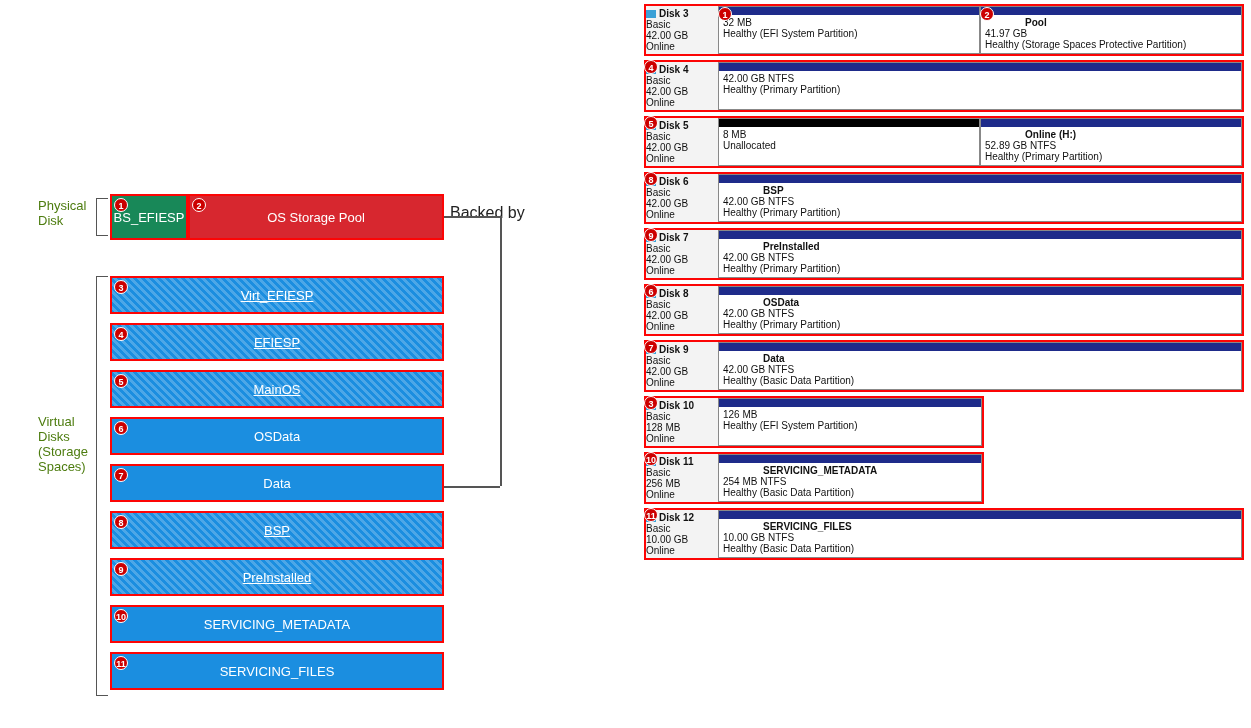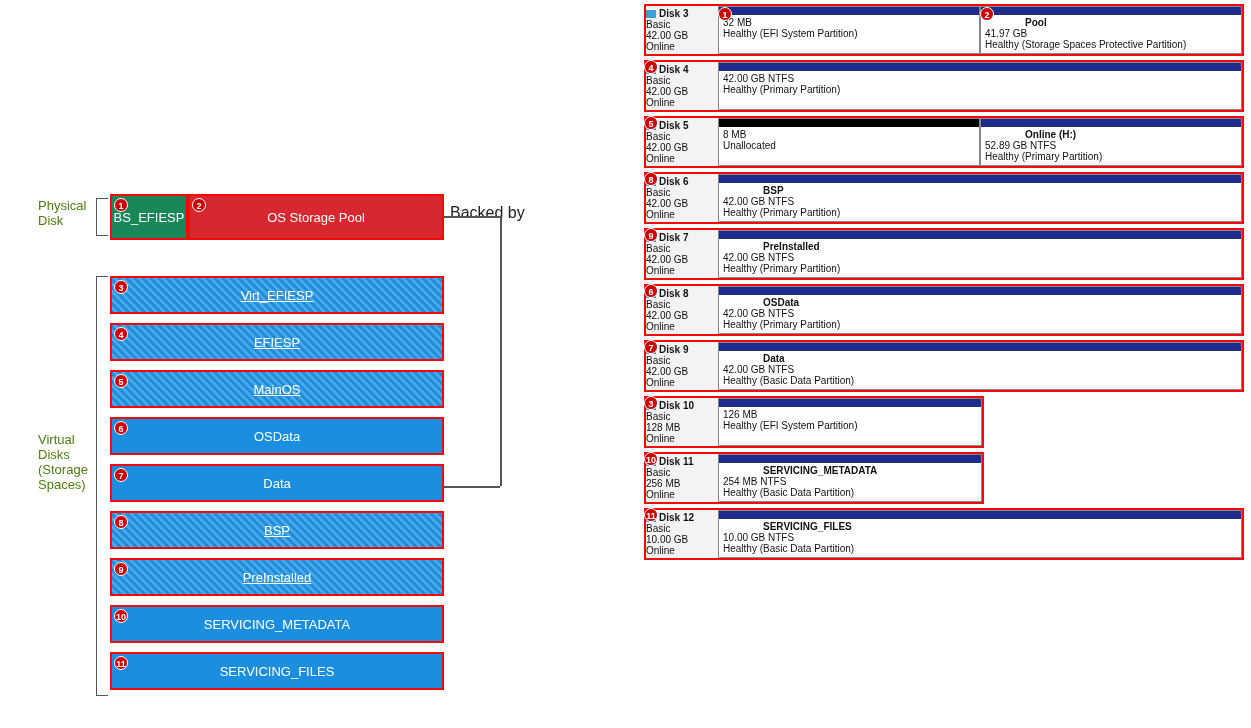--- a/index.html
+++ b/index.html
@@ -1,21 +1,21 @@
 <!DOCTYPE html>
 <html><head>
 <meta charset="utf-8">
 <style>
 * { box-sizing: border-box; margin: 0; padding: 0; }
 body { font-family: "Segoe UI", Arial, sans-serif; background: #fff; position: relative; width: 1251px; height: 728px; }
 
 
 .left { position: absolute; left: 38px; top: 198px; width: 510px; }
 .plabel { position: absolute; left: 0; top: 0; width: 68px; font-size: 13px; color: #4d7c0f; }
-.plabel.vd { top: 234px; }
+.plabel.vd { top: 216px; }
 .bracket { position: absolute; left: 58px; top: 0; width: 12px; height: 38px; border-left: 1px solid #555; border-top: 1px solid #555; border-bottom: 1px solid #555; }
 .bracket.big { top: 78px; height: 420px; }
 .phys-row { position: absolute; left: 72px; top: -4px; width: 334px; height: 46px; display: flex; }
 .phys-row .box { height: 46px; border: 2px solid #fc0505; position: relative; display: flex; align-items: center; justify-content: center; color: #fff; font-size: 13px; }
 .bs-efiesp { width: 78px; background: #188858; }
 .ospool { width: 256px; background: #d7272f; }
 .badge { position: absolute; top: 2px; left: 2px; width: 14px; height: 14px; border-radius: 50%; background: #c00; color: #fff; font-size: 9px; line-height: 14px; text-align: center; border: 1px solid #fff; font-weight: bold; }
 .backed { position: absolute; left: 412px; top: 6px; font-size: 16px; color: #222; }
 .conn { position: absolute; border: 1px solid #555; }
 .vlist { position: absolute; left: 72px; top: 78px; width: 334px; }

